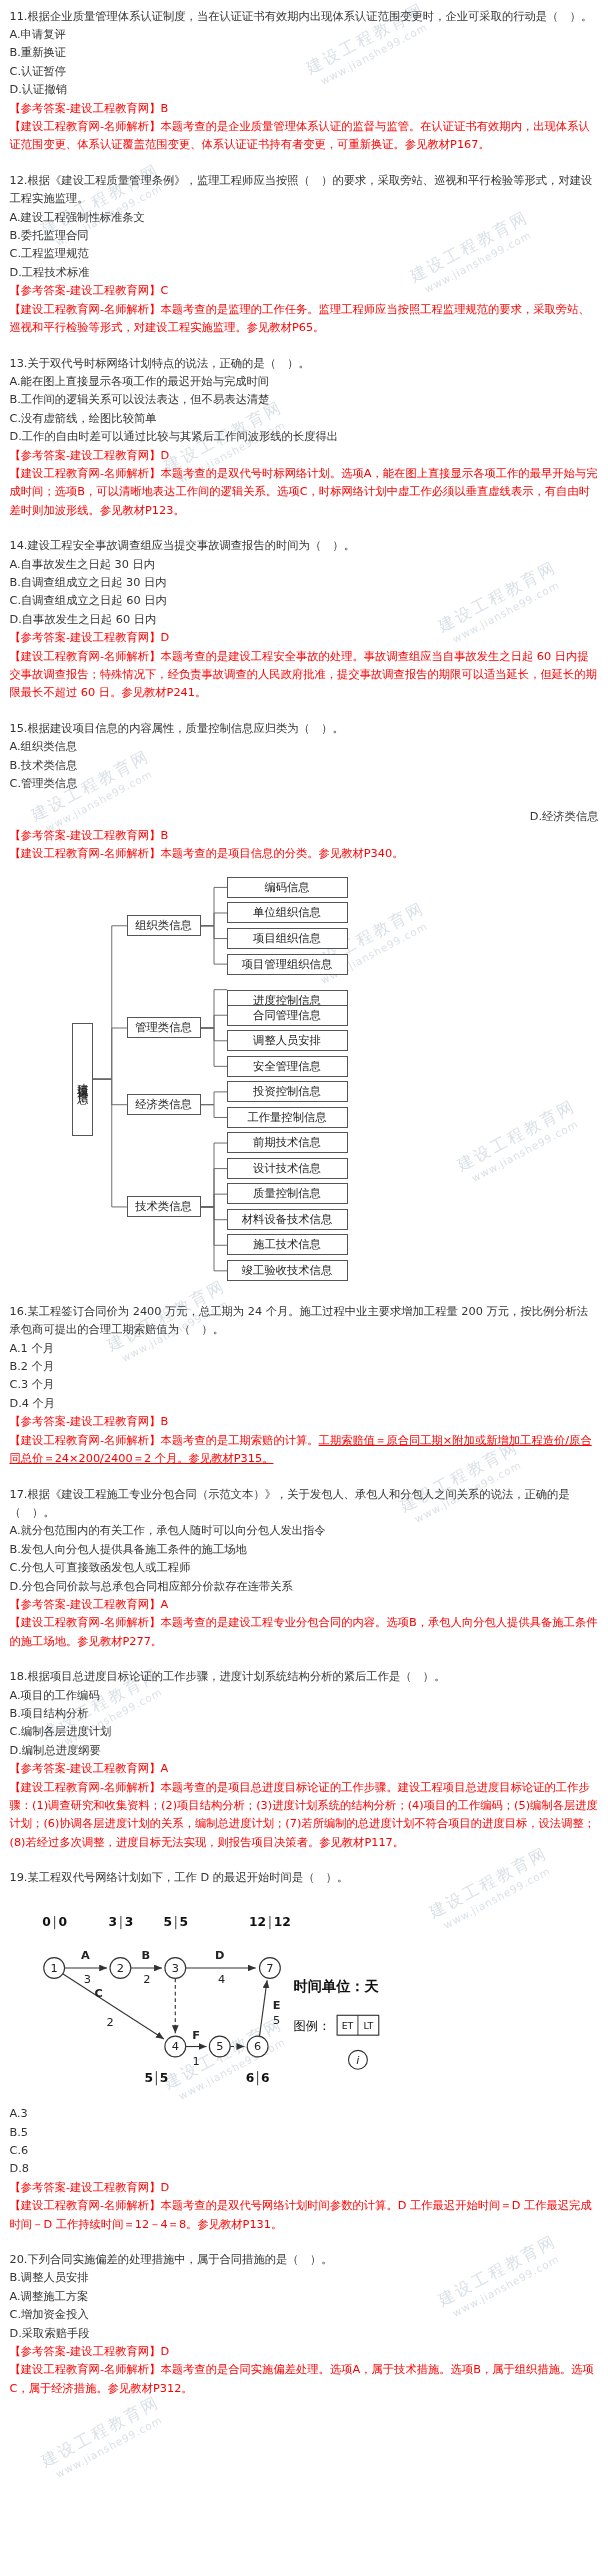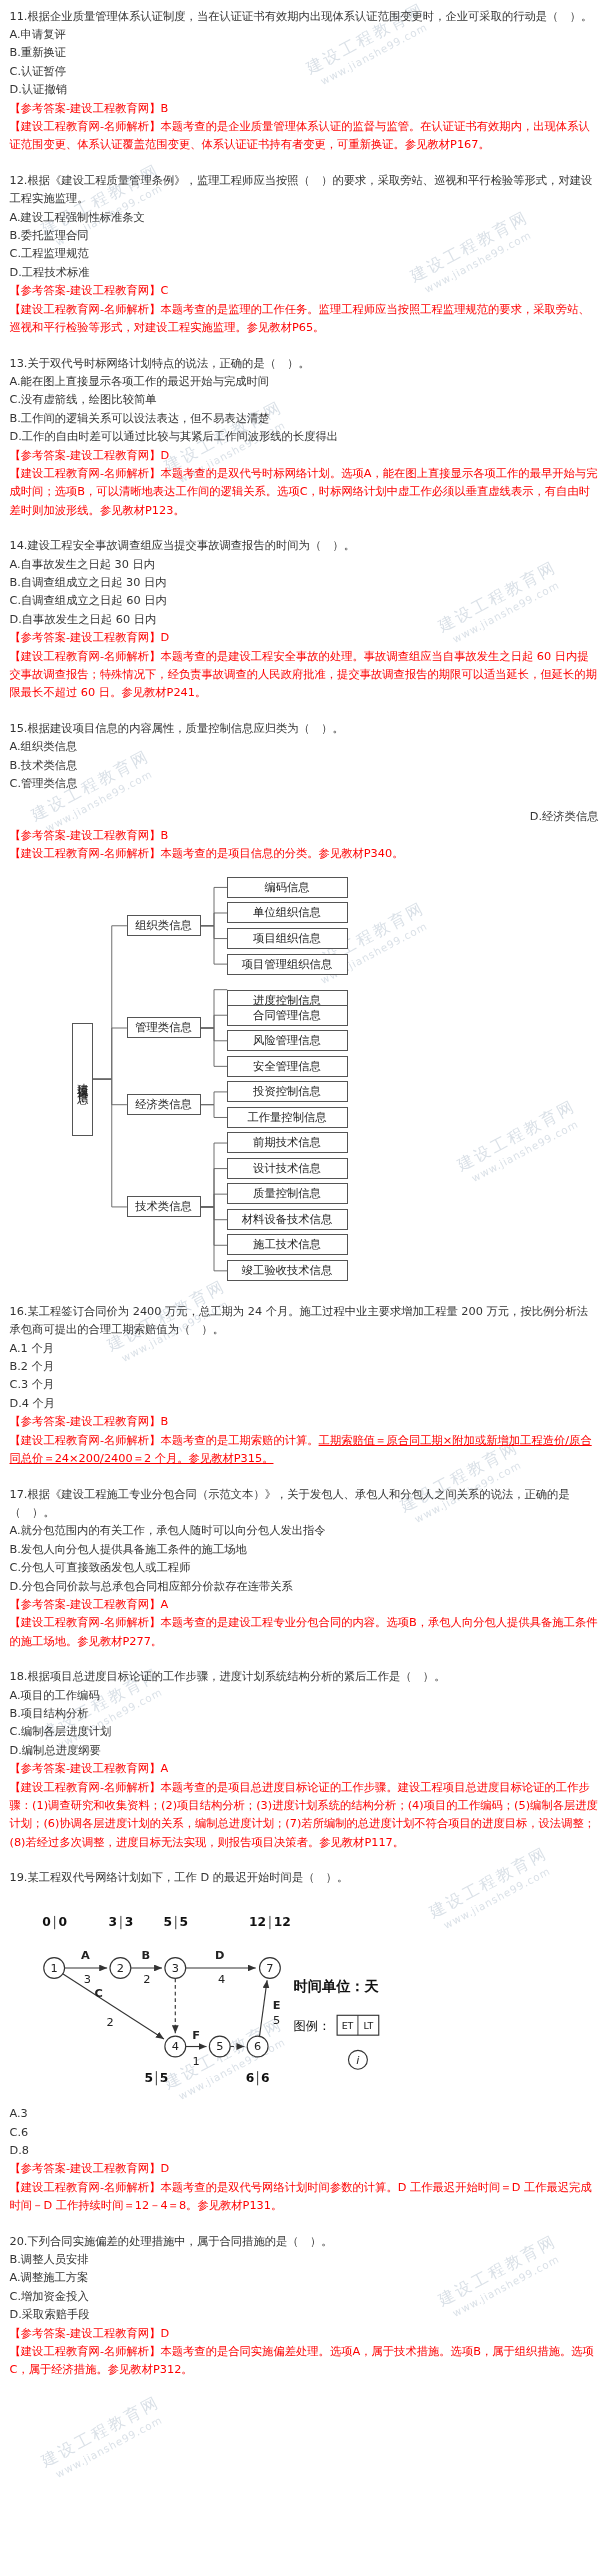--- a/index.html
+++ b/index.html
@@ -133,22 +133,22 @@
       <p class="opt">B.委托监理合同</p>
       <p class="opt">C.工程监理规范</p>
       <p class="opt">D.工程技术标准</p>
       <p class="ans"><span class="b">【参考答案-建设工程教育网】</span><span class="b">C</span></p>
       <p class="ana"><span class="b">【建设工程教育网-名师解析】</span><span>本题考查的是监理的工作任务。监理工程师应当按照工程监理规范的要求，采取旁站、巡视和平行检验等形式，对建设工程实施监理。参见教材P65。</span></p>
     </section>
 
     <section class="q">
       <p class="stem">13.关于双代号时标网络计划特点的说法，正确的是（　）。</p>
       <p class="opt">A.能在图上直接显示各项工作的最迟开始与完成时间</p>
+      <p class="opt">B.工作间的逻辑关系可以设法表达，但不易表达清楚</p>
       <p class="opt">C.没有虚箭线，绘图比较简单</p>
-      <p class="opt">B.工作间的逻辑关系可以设法表达，但不易表达清楚</p>
       <p class="opt">D.工作的自由时差可以通过比较与其紧后工作间波形线的长度得出</p>
       <p class="ans"><span class="b">【参考答案-建设工程教育网】</span><span class="b">D</span></p>
       <p class="ana"><span class="b">【建设工程教育网-名师解析】</span><span>本题考查的是双代号时标网络计划。选项A，能在图上直接显示各项工作的最早开始与完成时间；选项B，可以清晰地表达工作间的逻辑关系。选项C，时标网络计划中虚工作必须以垂直虚线表示，有自由时差时则加波形线。参见教材P123。</span></p>
     </section>
 
     <section class="q">
       <p class="stem">14.建设工程安全事故调查组应当提交事故调查报告的时间为（　）。</p>
       <p class="opt">A.自事故发生之日起 30 日内</p>
       <p class="opt">B.自调查组成立之日起 30 日内</p>
       <p class="opt">C.自调查组成立之日起 60 日内</p>
@@ -178,21 +178,21 @@
         <div class="tbox tcat" style="top:38px">组织类信息</div>
         <div class="tbox tcat" style="top:140px">管理类信息</div>
         <div class="tbox tcat" style="top:217px">经济类信息</div>
         <div class="tbox tcat" style="top:319px">技术类信息</div>
         <div class="tbox tleaf" style="top:0px">编码信息</div>
         <div class="tbox tleaf" style="top:25.5px">单位组织信息</div>
         <div class="tbox tleaf" style="top:51px">项目组织信息</div>
         <div class="tbox tleaf" style="top:77px">项目管理组织信息</div>
         <div class="tbox tleaf" style="top:113px">进度控制信息</div>
         <div class="tbox tleaf" style="top:128px">合同管理信息</div>
-        <div class="tbox tleaf" style="top:153px">风险管理信息</div>
+        <div class="tbox tleaf" style="top:153px">调整人员安排</div>
         <div class="tbox tleaf" style="top:179px">安全管理信息</div>
         <div class="tbox tleaf" style="top:204px">投资控制信息</div>
         <div class="tbox tleaf" style="top:230px">工作量控制信息</div>
         <div class="tbox tleaf" style="top:255px">前期技术信息</div>
         <div class="tbox tleaf" style="top:281px">设计技术信息</div>
         <div class="tbox tleaf" style="top:306px">质量控制信息</div>
         <div class="tbox tleaf" style="top:332px">材料设备技术信息</div>
         <div class="tbox tleaf" style="top:357px">施工技术信息</div>
         <div class="tbox tleaf" style="top:383px">竣工验收技术信息</div>
       </div>
@@ -306,20 +306,21 @@
           <rect class="lbox" x="334" y="125" width="44" height="21"></rect>
           <line class="tdiv" x1="356" y1="125" x2="356" y2="146"></line>
           <text class="ets" x="345" y="139">ET</text>
           <text class="ets" x="367" y="139">LT</text>
           <circle class="nc" cx="356" cy="172" r="10"></circle>
           <text class="ni" x="356" y="176">i</text>
         </svg>
       </div>
 
       <p class="opt">A.3</p>
+      <p class="opt">B.5</p>
       <p class="opt">C.6</p>
       <p class="opt">D.8</p>
       <p class="ans"><span class="b">【参考答案-建设工程教育网】</span><span class="b">D</span></p>
       <p class="ana"><span class="b">【建设工程教育网-名师解析】</span><span>本题考查的是双代号网络计划时间参数的计算。D 工作最迟开始时间＝D 工作最迟完成时间－D 工作持续时间＝12－4＝8。参见教材P131。</span></p>
     </section>
 
     <section class="q">
       <p class="stem">20.下列合同实施偏差的处理措施中，属于合同措施的是（　）。</p>
       <p class="opt">B.调整人员安排</p>
       <p class="opt">A.调整施工方案</p>

